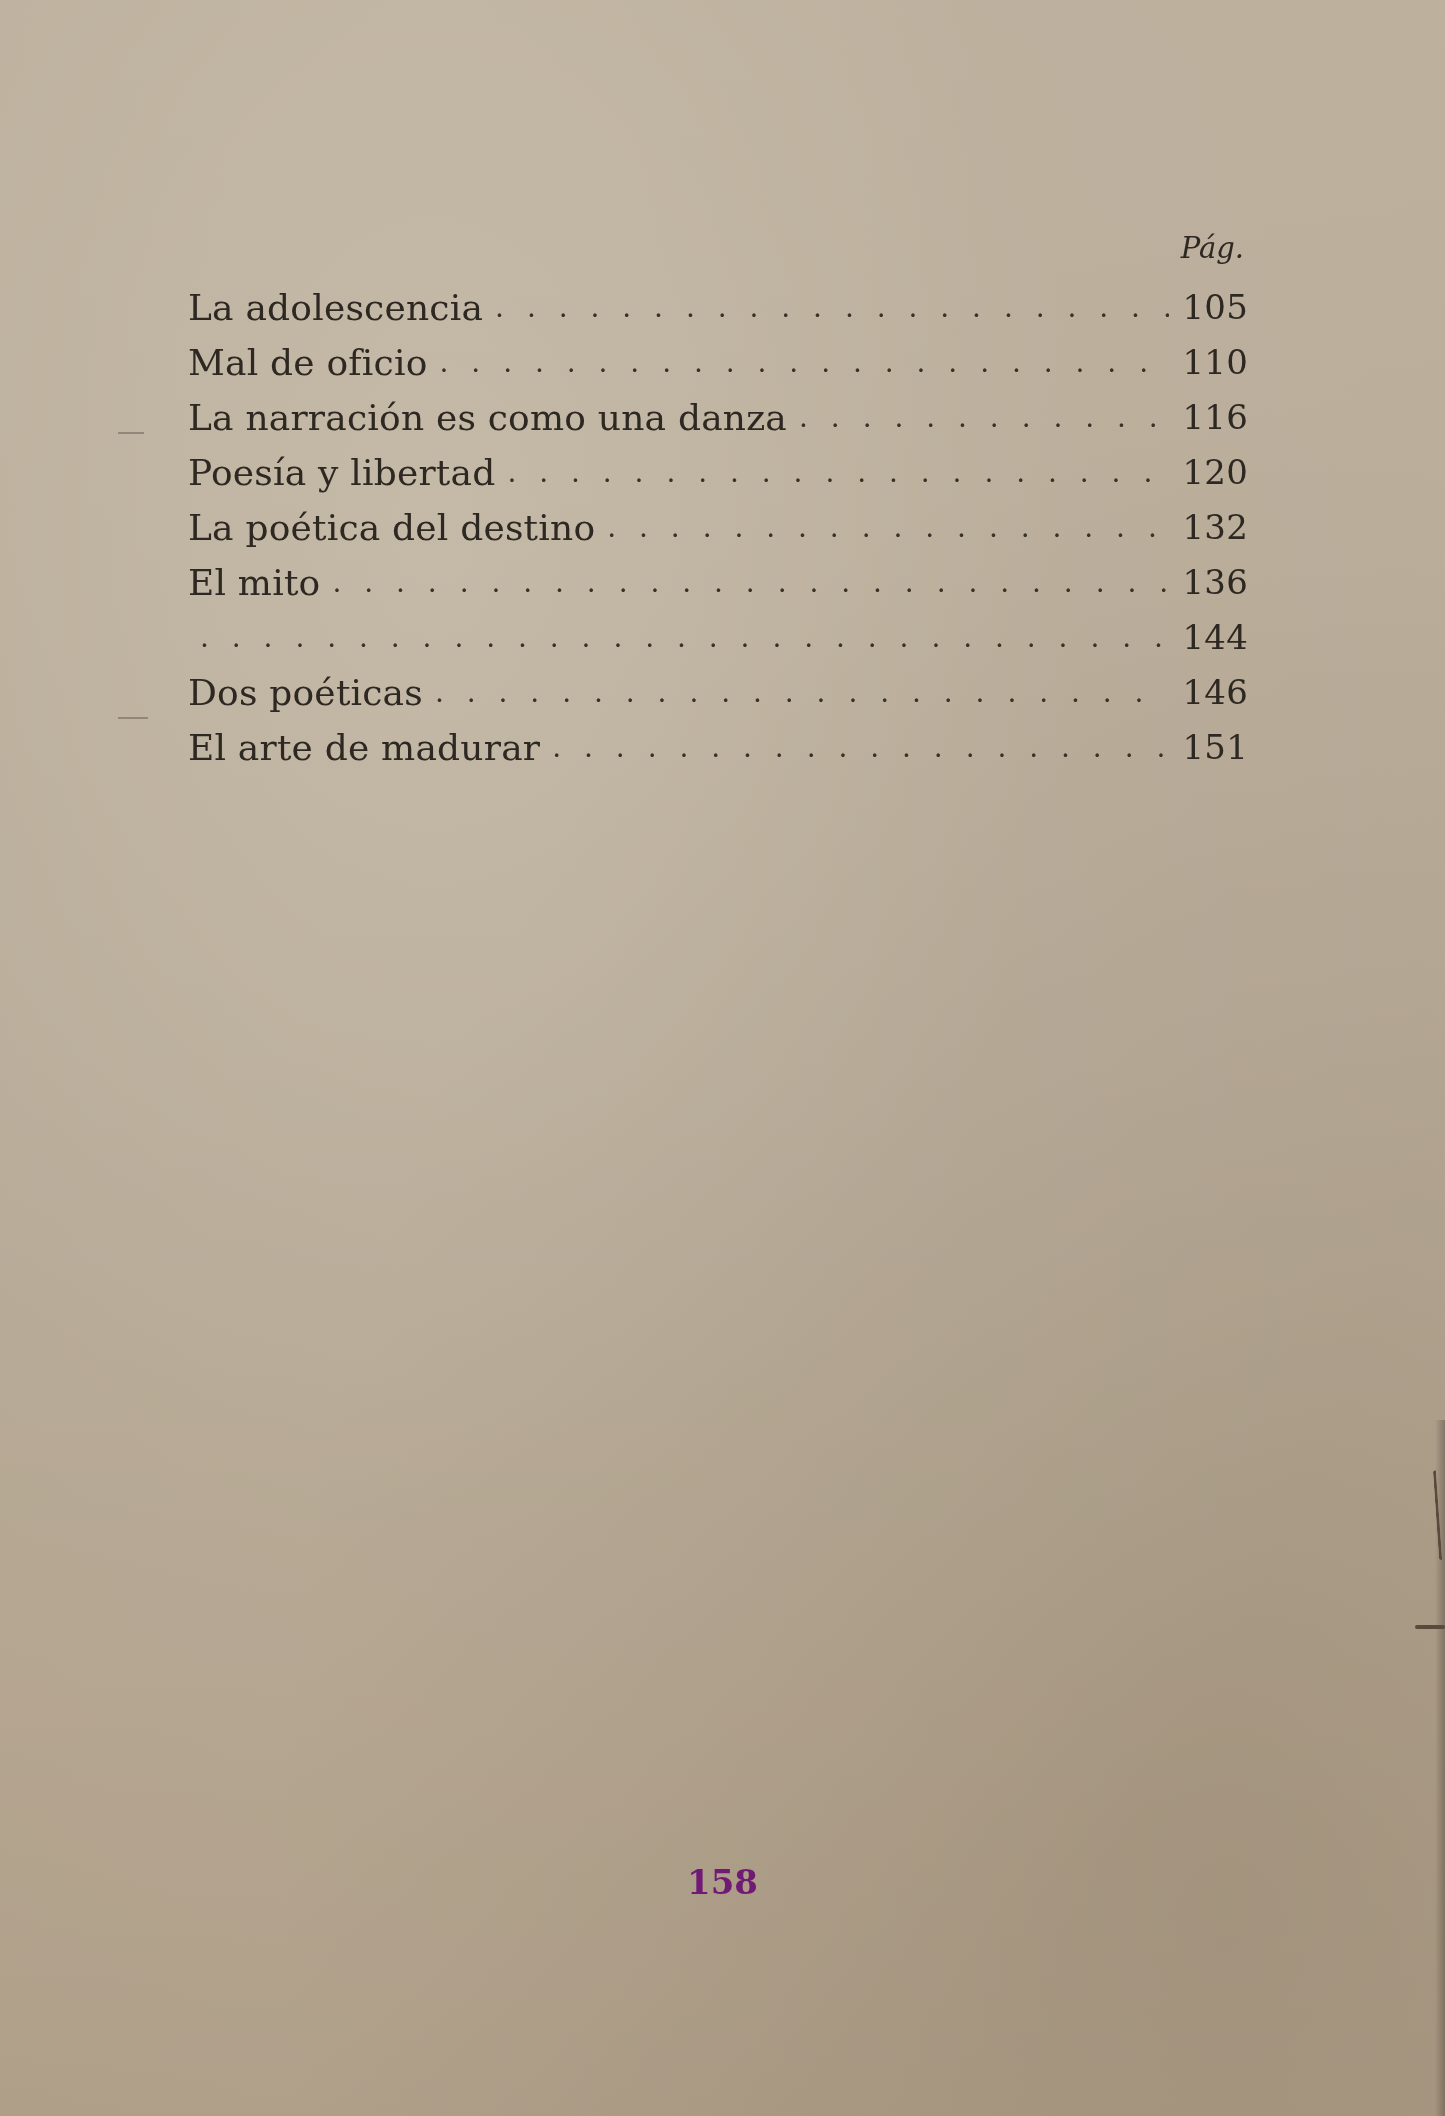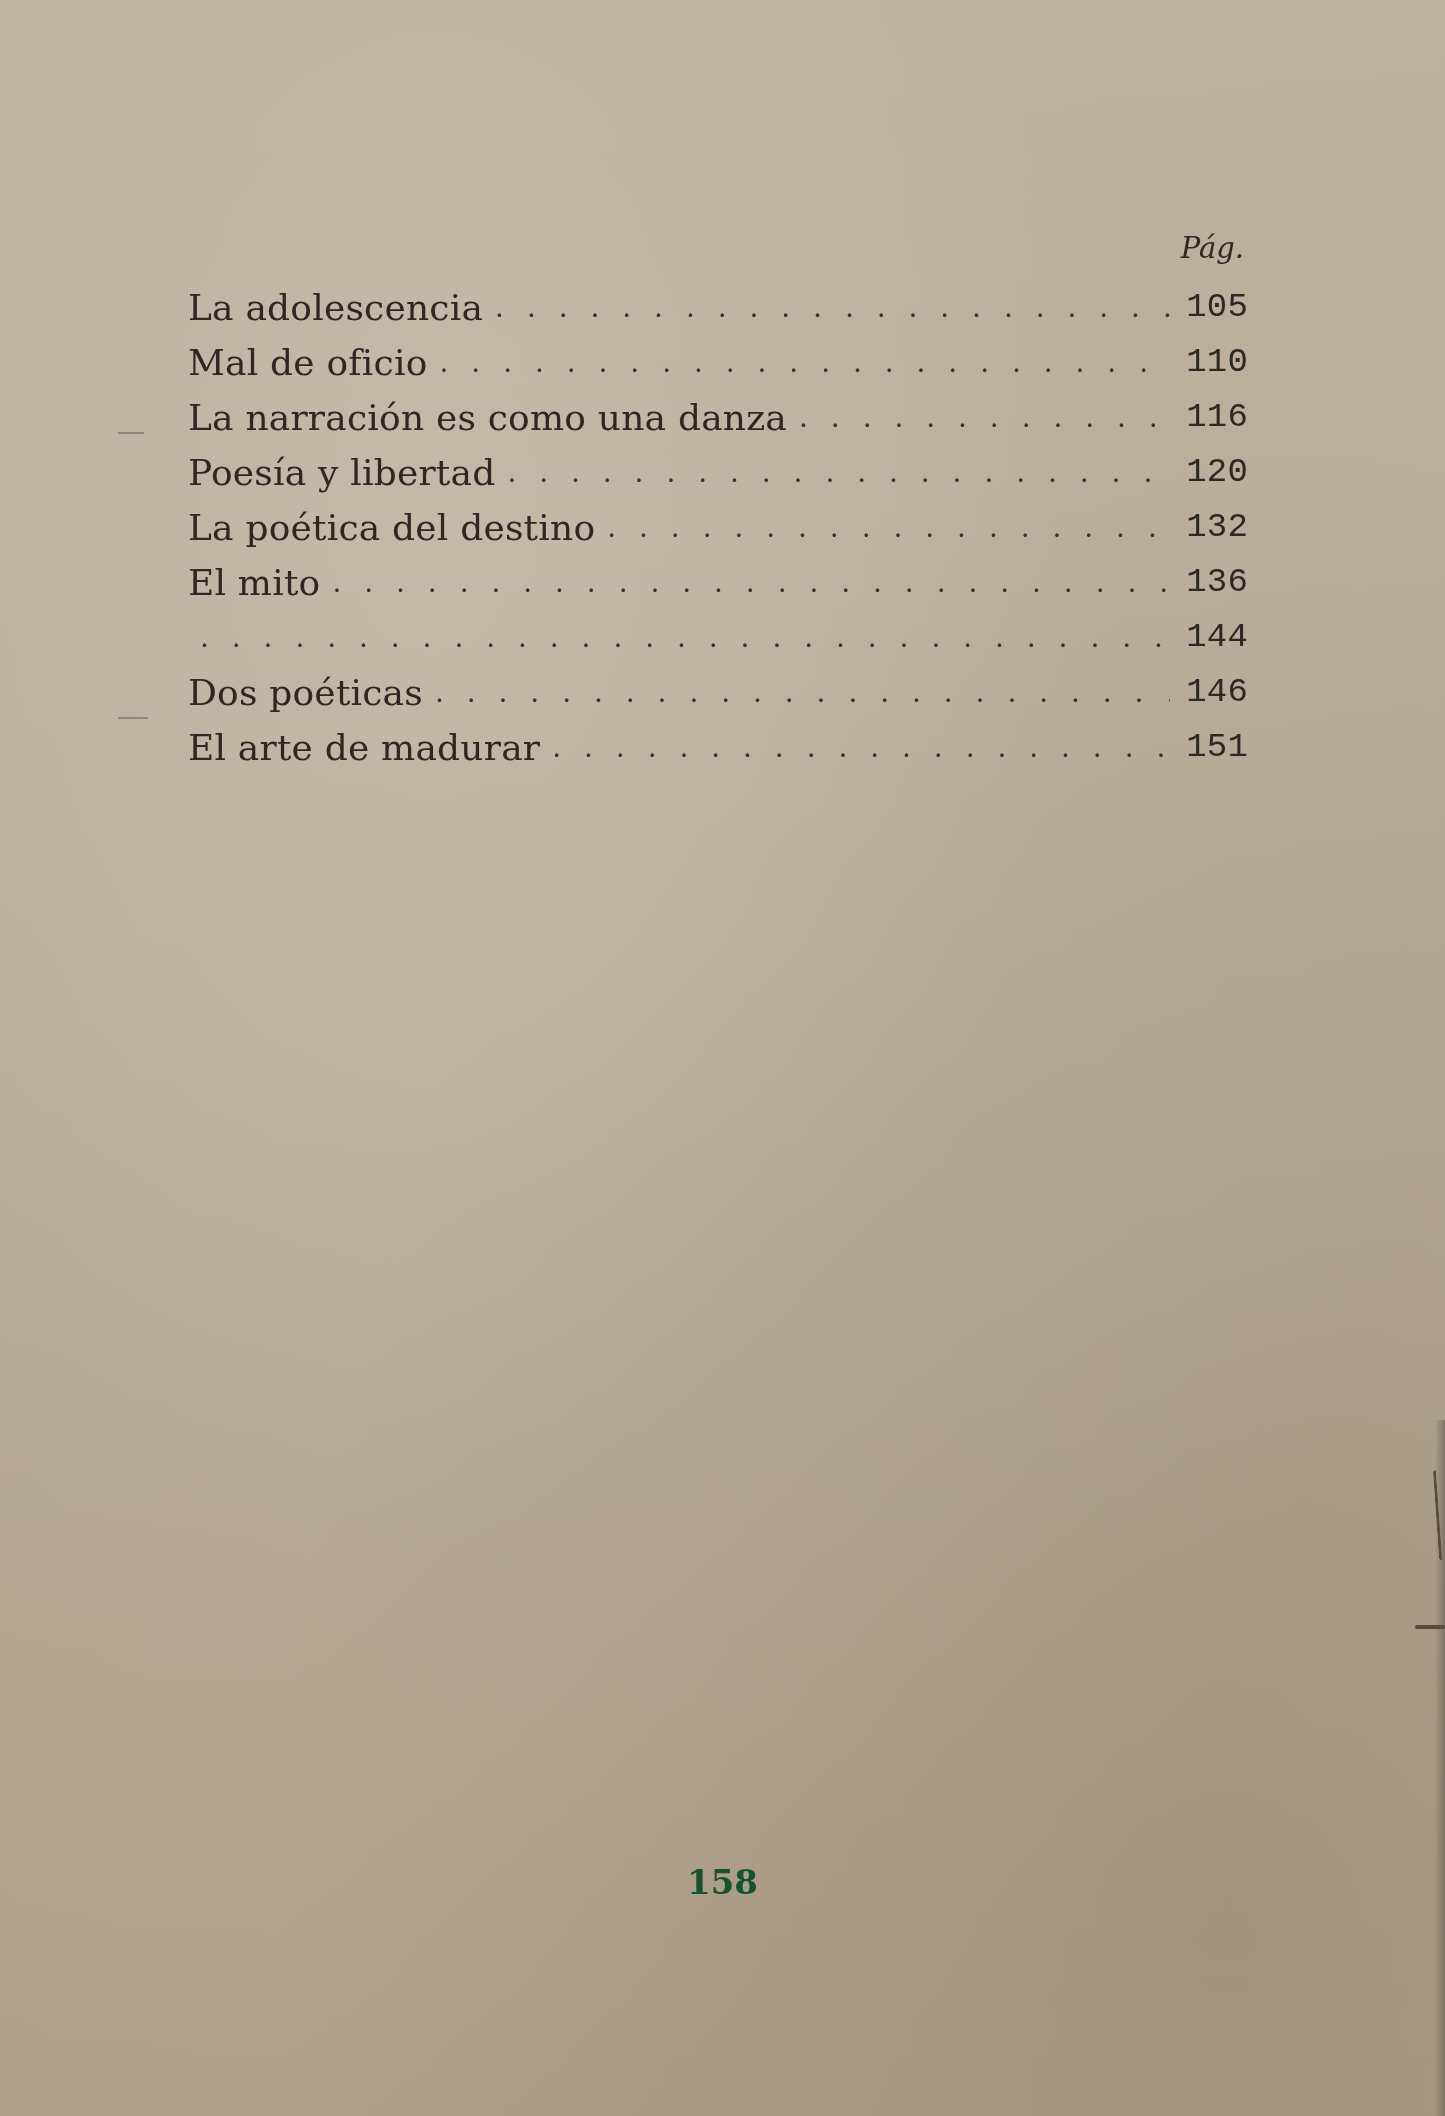--- a/index.html
+++ b/index.html
@@ -83,31 +83,30 @@
     letter-spacing: 7px;
     color: #3a322a;
   }
   .toc-leader::before {
     content: ". . . . . . . . . . . . . . . . . . . . . . . . . . . . . . . . . . . . . . . . . . . . . . . . . . . . . . . . . . . . . . . . . . . . . . . . . . . . . . . . . . . .";
   }
   .toc-page {
     flex: 0 0 64px;
     text-align: right;
     font-size: 34px;
-    font-family: Liberation Mono, monospace;
   }
   .folio {
     position: absolute;
     left: 0;
     width: 1445px;
     top: 1862px;
     text-align: center;
     font-size: 34px;
     font-weight: bold;
-    color: #14532d;
+    color: #701a75;
   }
   .stray-dash {
     position: absolute;
     height: 2px;
     background: rgba(90,80,70,0.45);
   }
 </style>
 </head>
 <body>
 

